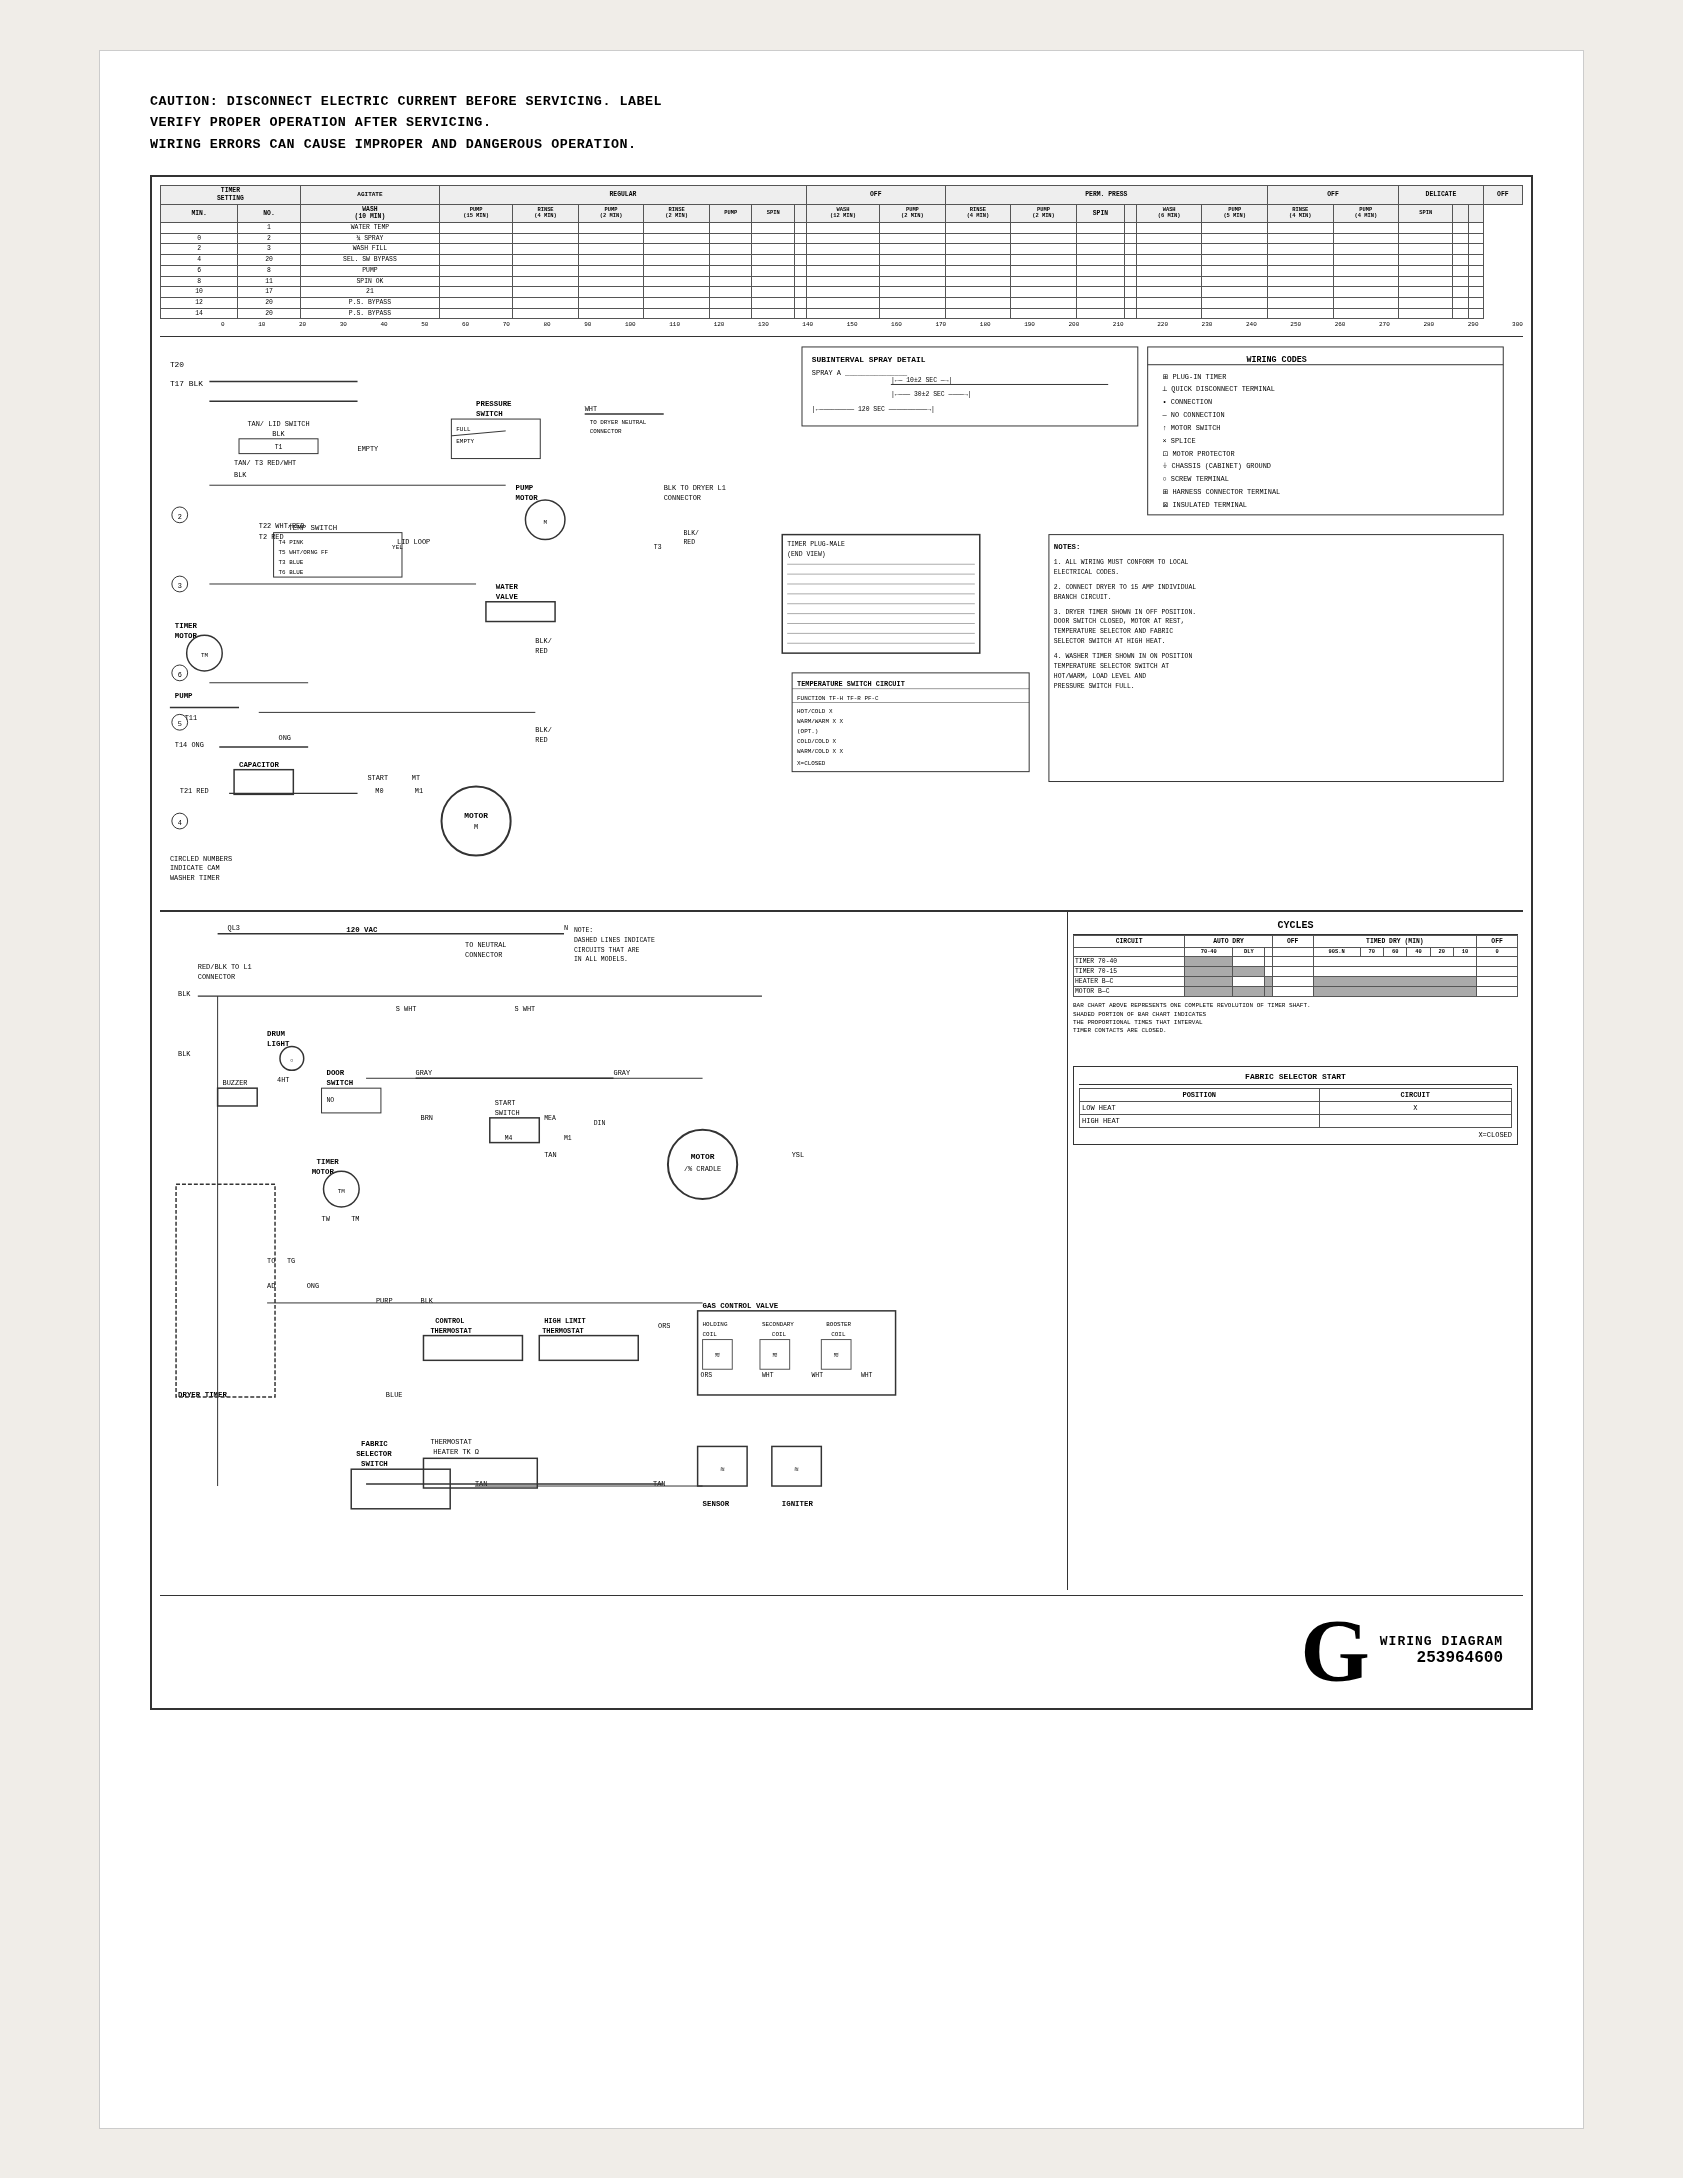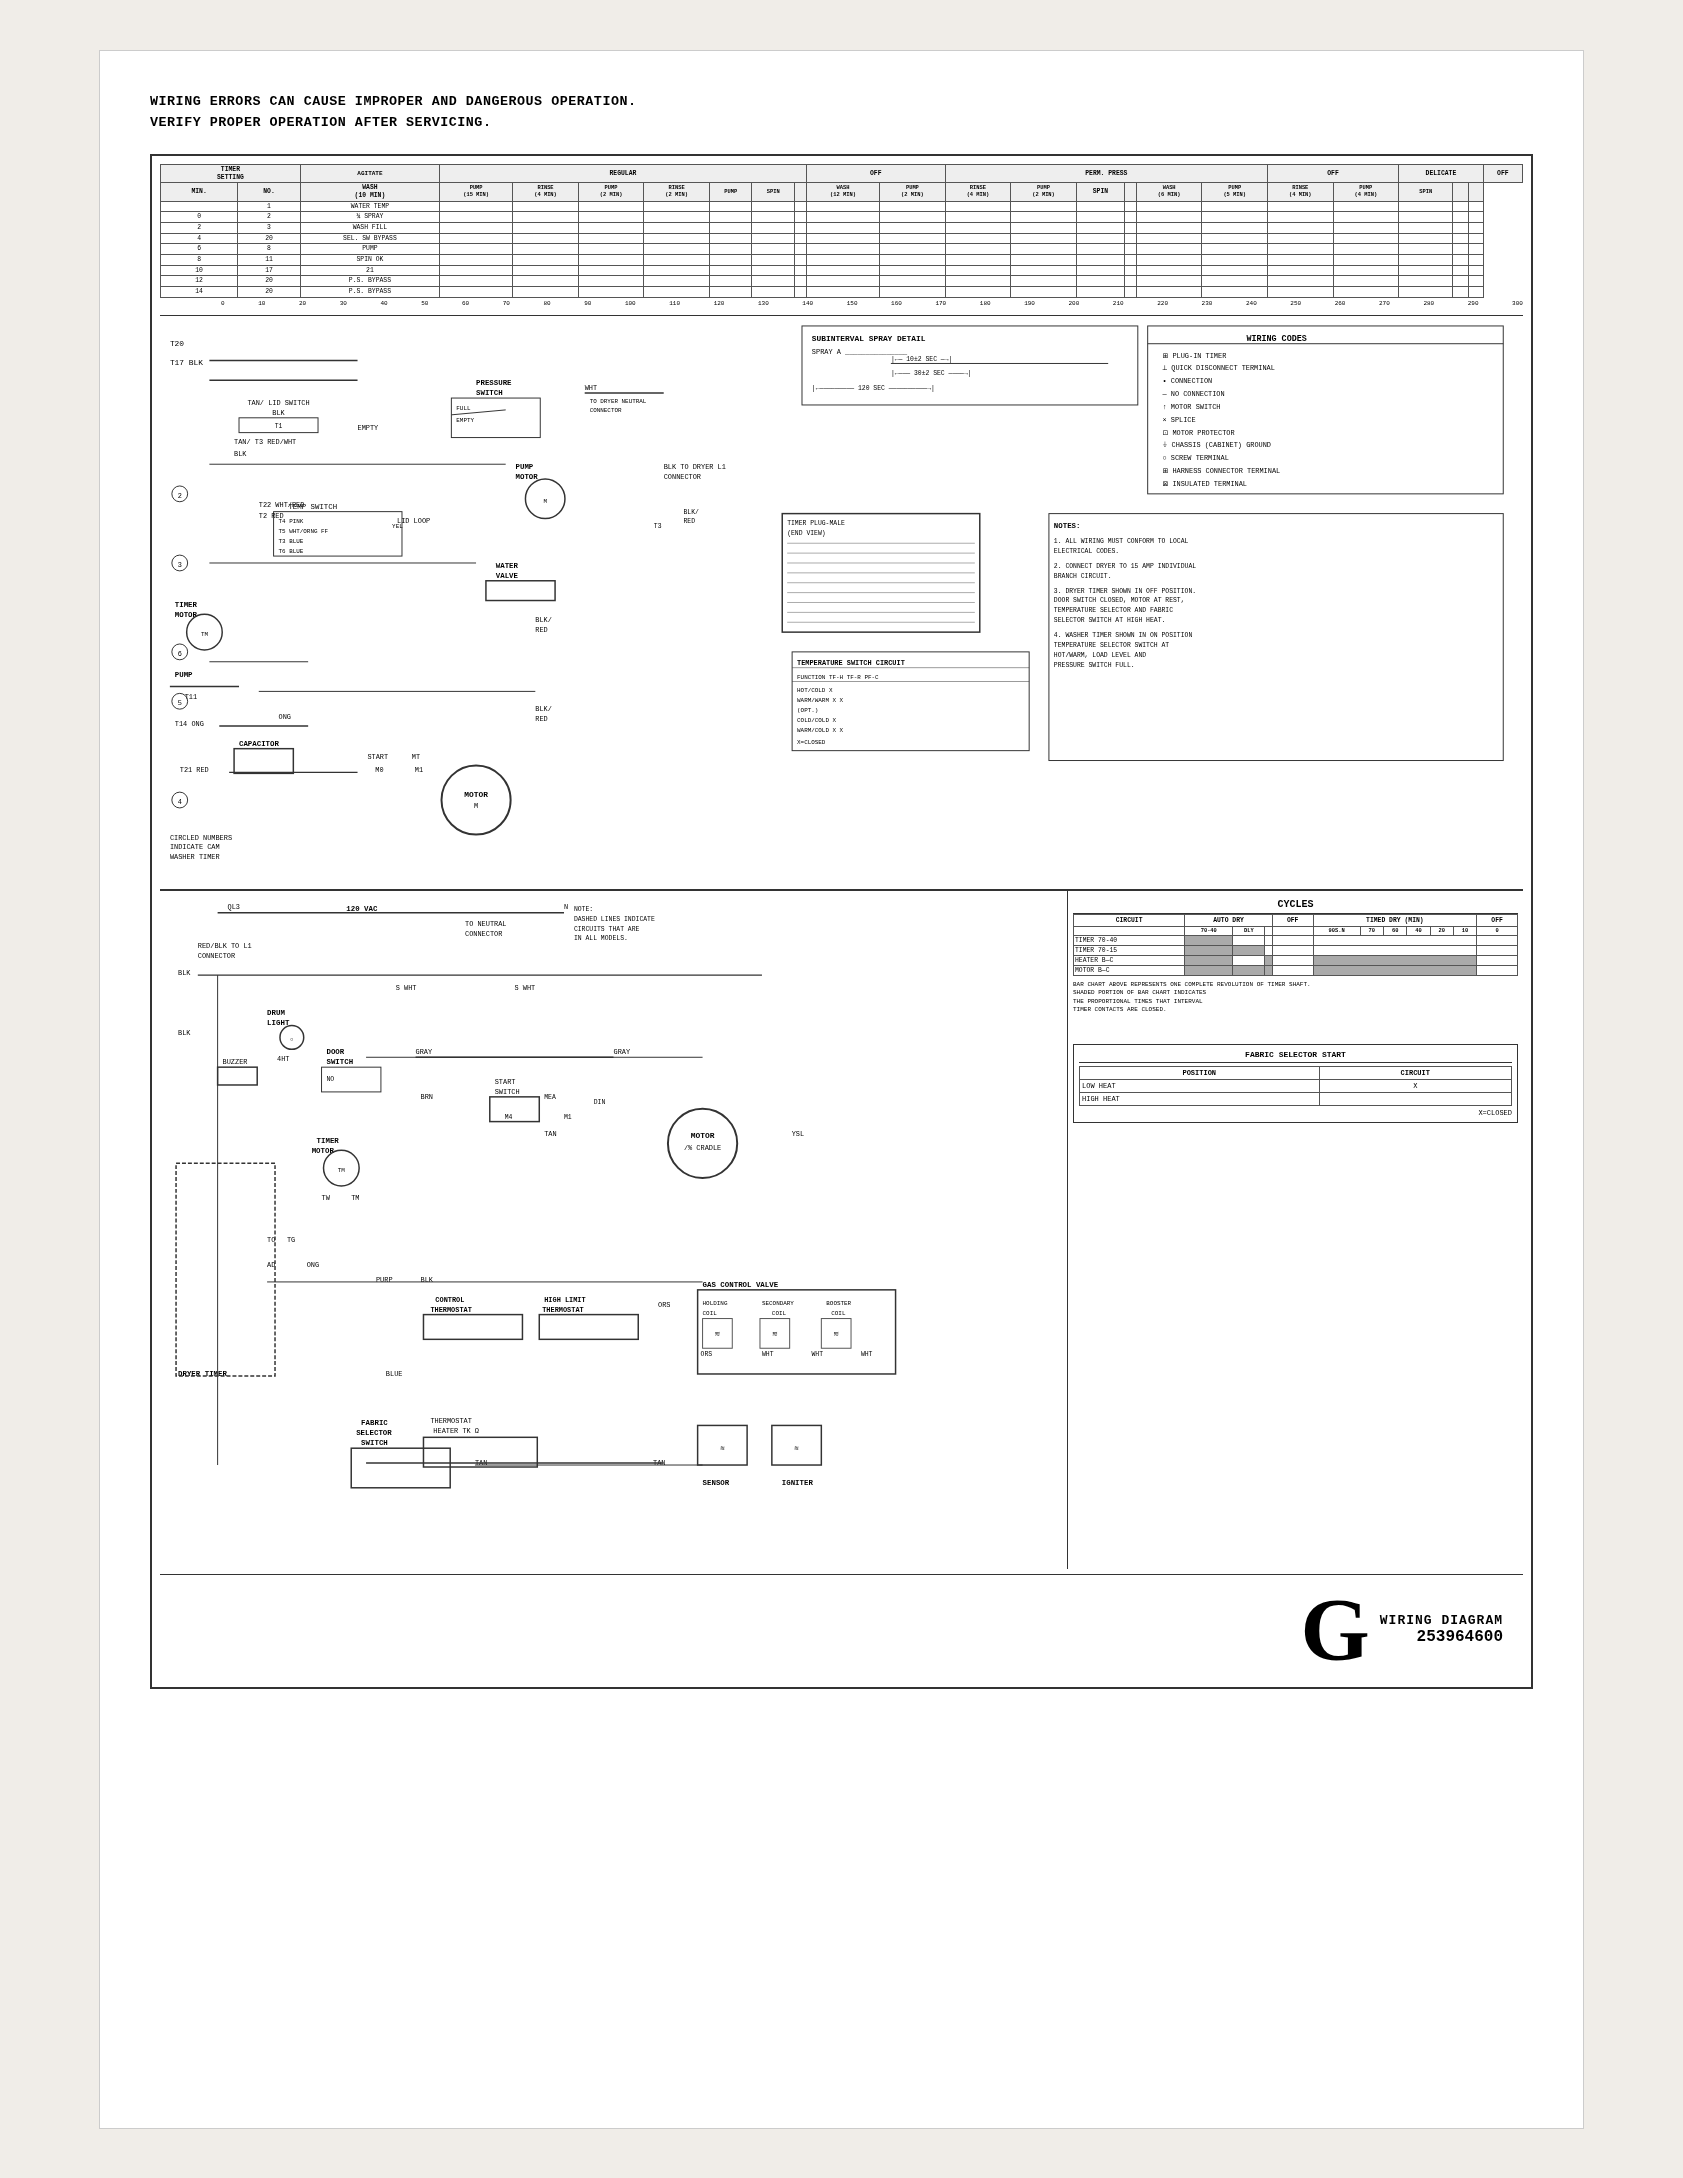--- a/index.html
+++ b/index.html
@@ -58,22 +58,23 @@
       padding: 8px;
       background: #fff;
     }
   </style>
 </head>
 <body>
 
 <div class="page-container">
 
   <div class="caution-text">
+    <div>CAUTION: DISCONNECT ELECTRIC CURRENT BEFORE SERVICING. LABEL</div>
+    <div>VERIFY PROPER OPERATION AFTER SERVICING.</div>
     <div>WIRING ERRORS CAN CAUSE IMPROPER AND DANGEROUS OPERATION.</div>
-    <div>VERIFY PROPER OPERATION AFTER SERVICING.</div>
   </div>
 
   <div class="diagram-wrapper">
 
     <div style="margin-bottom: 8px;">
       <table class="cycle-chart">
         <thead>
           <tr>
             <th colspan="2" style="width:59px;">TIMER<br>SETTING</th>
             <th colspan="2" style="font-size:6px;">AGITATE</th>

